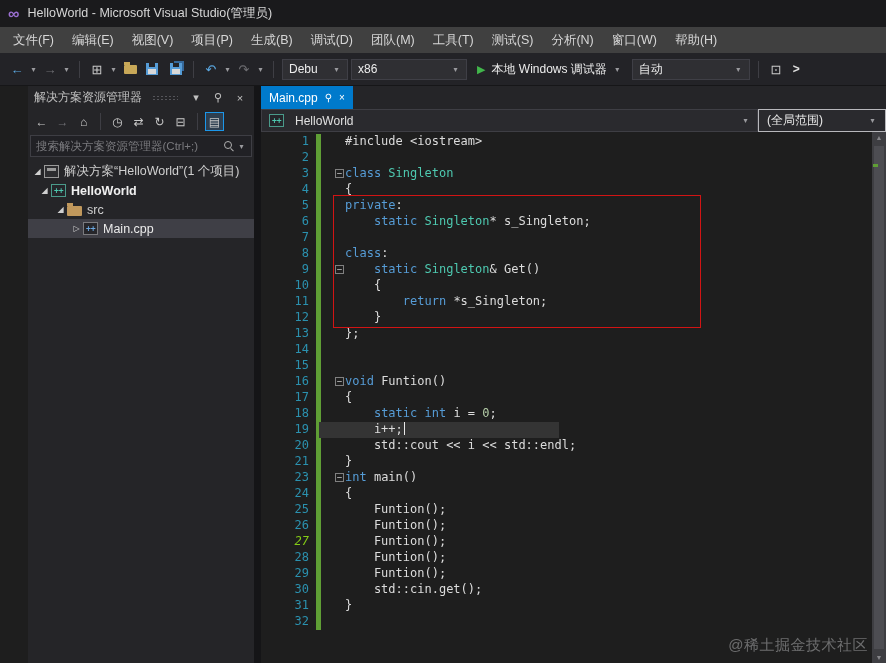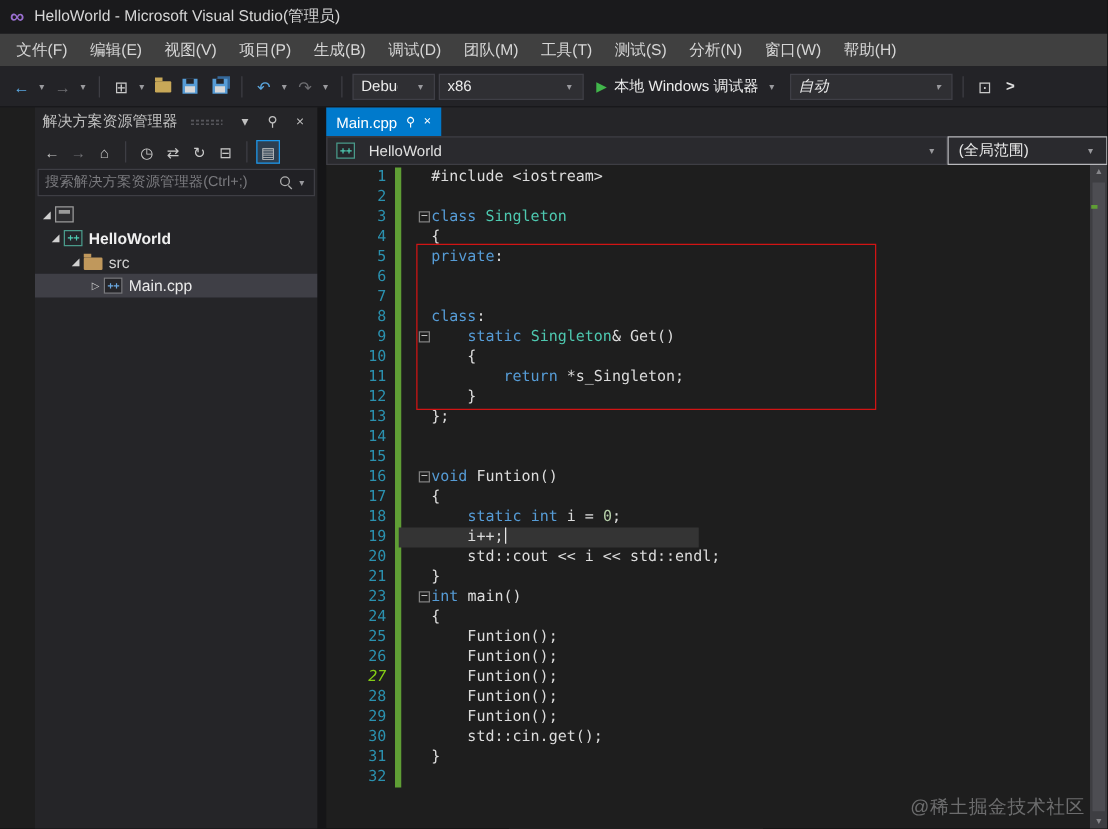--- a/index.html
+++ b/index.html
@@ -24,21 +24,21 @@
   .chev { font-size:8px; color:#9a9a9e; width:9px; text-align:center; flex:0 0 auto; }
   .sep { width:1px; height:17px; background:#3e3e44; margin:0 5px; flex:0 0 auto; }
   .floppy { width:12px; height:12px; background:#569cd6; position:relative; display:inline-block; margin:0 3px; }
   .floppy::before { content:""; position:absolute; top:0; left:3px; width:6px; height:4px; background:#232327; }
   .floppy::after { content:""; position:absolute; bottom:1px; left:2px; width:8px; height:5px; background:#d8d8d8; }
   .floppy.all { box-shadow:3px -3px 0 -1px #35689a; margin-left:6px; }
   .tb-folder { width:13px; height:9px; background:#c8a858; border-radius:1px; position:relative; display:inline-block; margin:0 3px; }
   .tb-folder::before { content:""; position:absolute; top:-3px; left:0; width:6px; height:3px; background:#c8a858; }
   .combo { height:21px; background:#2f2f33; border:1px solid #3f3f46; display:flex; align-items:center; padding:0 6px; font-size:12px; color:#ececec; gap:14px; flex:0 0 auto; }
   .combo .val { flex:1; white-space:nowrap; overflow:hidden; }
-  .w-debug { width:66px; } .w-x86 { width:116px; } .w-auto { width:130px;font-style:italic; }
+  .w-debug { width:66px; } .w-x86 { width:116px; } .w-auto { width:118px; }
   .runbtn { display:flex; align-items:center; gap:6px; padding:0 7px; font-size:12px; color:#ececec; height:21px; flex:0 0 auto; }
   .play { color:#41b64b; font-size:11px; }
   .overflow { color:#e0e0e0; font-size:12px; font-weight:bold; padding:0 5px; }
   
   .main { display:flex; height:577px; }
   .sidebar { width:226px; background:#252528; display:flex; flex-direction:column; flex:0 0 auto;margin-left:28px; }
   .splitter { width:7px; background:#151517; flex:0 0 auto; }
   .editor { flex:1; display:flex; flex-direction:column; min-width:0; }
   
   .panel-header { height:23px; display:flex; align-items:center; padding:0 6px; font-size:12px; color:#c0c0c0; gap:6px; }
@@ -191,20 +191,21 @@
       </div>
       <div class="searchbox">
         <input type="text" placeholder="搜索解决方案资源管理器(Ctrl+;)" style="">
         <span class="mag"></span>
         <span class="chev">▾</span>
       </div>
       <div class="tree">
         <div class="trow p0">
           <span class="exp">◢</span>
           <span class="ti ti-sol"></span>
+          <span class="tl">解决方案“HelloWorld”(1 个项目)</span>
         </div>
         <div class="trow p1 bold">
           <span class="exp">◢</span>
           <span class="ti ti-proj"></span>
           <span class="tl">HelloWorld</span>
         </div>
         <div class="trow p2">
           <span class="exp">◢</span>
           <span class="ti ti-folder"></span>
           <span class="tl">src</span>
@@ -239,21 +240,21 @@
         </div>
       </div>
       <div class="code-area">
         <div class="code-pane" id="code-pane">
             <div class="chgbar" style="height: 496px; background: rgb(95, 158, 53);"></div>
             <div class="crow"><span class="ln" style="color: rgb(43, 145, 175);">1</span><span class="ct"><span class="pl">#include &lt;iostream&gt;</span></span></div>
             <div class="crow"><span class="ln" style="color: rgb(43, 145, 175);">2</span><span class="ct"></span></div>
             <div class="crow"><span class="ln" style="color: rgb(43, 145, 175);">3</span><span class="foldbox">−</span><span class="ct"><span class="kw">class</span><span class="pl"> </span><span class="ty">Singleton</span></span></div>
             <div class="crow"><span class="ln" style="color: rgb(43, 145, 175);">4</span><span class="ct"><span class="pl">{</span></span></div>
             <div class="crow"><span class="ln" style="color: rgb(43, 145, 175);">5</span><span class="ct"><span class="kw">private</span><span class="pl">:</span></span></div>
-            <div class="crow"><span class="ln" style="color: rgb(43, 145, 175);">6</span></div>
+            <div class="crow"><span class="ln" style="color: rgb(43, 145, 175);">6</span><span class="ct"><span class="pl">    </span><span class="kw">static</span><span class="pl"> </span><span class="ty">Singleton</span><span class="pl">* s_Singleton;</span></span></div>
             <div class="crow"><span class="ln" style="color: rgb(43, 145, 175);">7</span><span class="ct"></span></div>
             <div class="crow"><span class="ln" style="color: rgb(43, 145, 175);">8</span><span class="ct"><span class="kw">class</span><span class="pl">:</span></span></div>
             <div class="crow"><span class="ln" style="color: rgb(43, 145, 175);">9</span><span class="foldbox">−</span><span class="ct"><span class="pl">    </span><span class="kw">static</span><span class="pl"> </span><span class="ty">Singleton</span><span class="pl">&amp; Get()</span></span></div>
             <div class="crow"><span class="ln" style="color: rgb(43, 145, 175);">10</span><span class="ct"><span class="pl">    {</span></span></div>
             <div class="crow"><span class="ln" style="color: rgb(43, 145, 175);">11</span><span class="ct"><span class="pl">        </span><span class="kw">return</span><span class="pl"> *s_Singleton;</span></span></div>
             <div class="crow"><span class="ln" style="color: rgb(43, 145, 175);">12</span><span class="ct"><span class="pl">    }</span></span></div>
             <div class="crow"><span class="ln" style="color: rgb(43, 145, 175);">13</span><span class="ct"><span class="pl">};</span></span></div>
             <div class="crow"><span class="ln" style="color: rgb(43, 145, 175);">14</span><span class="ct"></span></div>
             <div class="crow"><span class="ln" style="color: rgb(43, 145, 175);">15</span><span class="ct"></span></div>
             <div class="crow"><span class="ln" style="color: rgb(43, 145, 175);">16</span><span class="foldbox">−</span><span class="ct"><span class="kw">void</span><span class="pl"> Funtion()</span></span></div>

